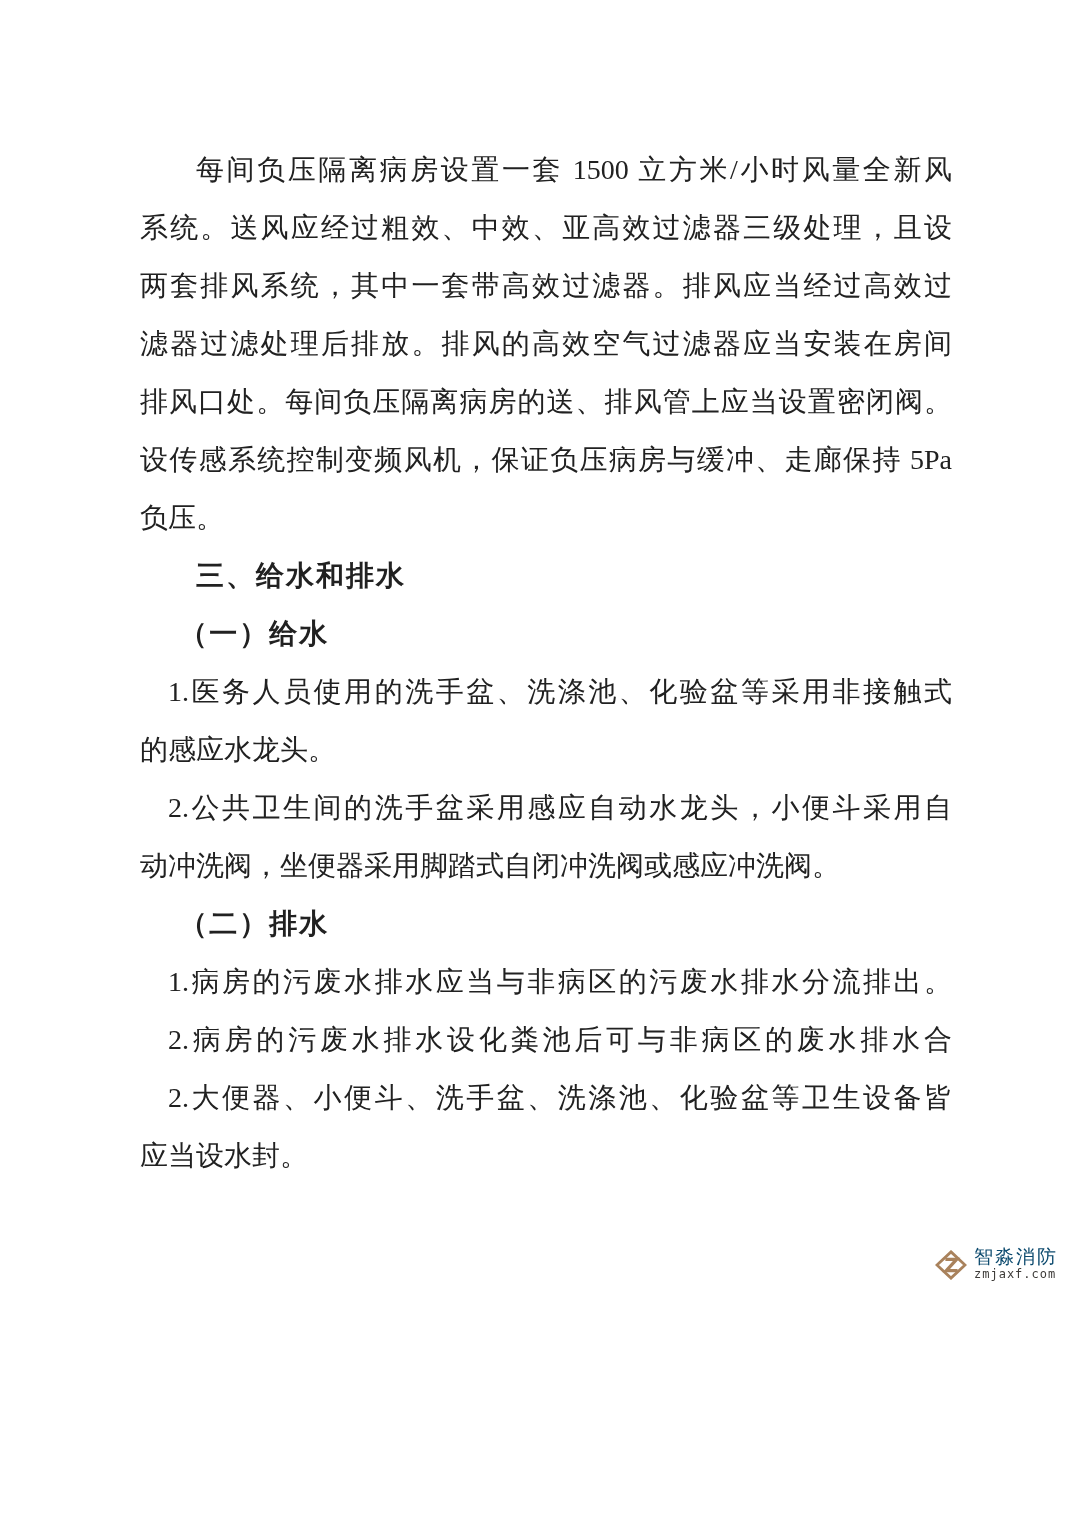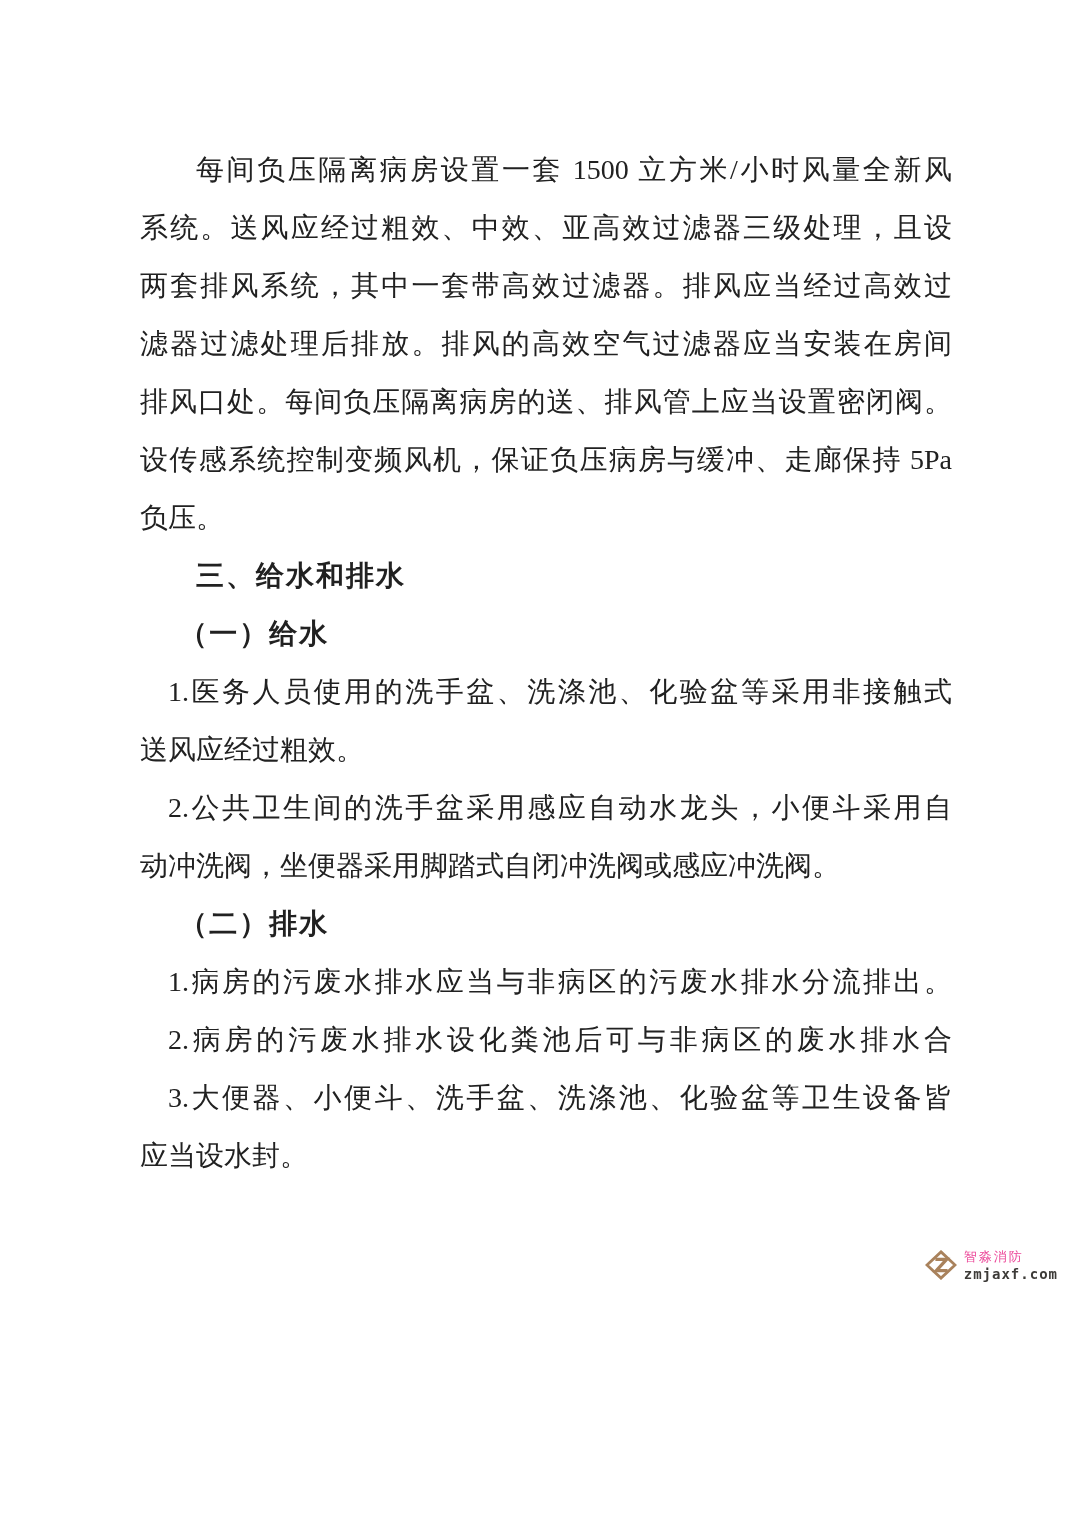--- a/index.html
+++ b/index.html
@@ -65,30 +65,30 @@
     width: 32px;
     height: 30px;
     display: block;
   }
   .wm-text {
     display: flex;
     flex-direction: column;
     align-items: flex-start;
   }
   .wm-brand {
-    font-size: 13px;
+    font-size: 19px;
     line-height: 20px;
-    color: #ec4899;
+    color: #0c4a6e;
     letter-spacing: 2px;
     font-family: "Liberation Sans", "DejaVu Sans", sans-serif;
   }
   .wm-domain {
-    font-size: 14px;
+    font-size: 12px;
     line-height: 15px;
-    font-weight: 700;
+    font-weight: 400;
     color: #3d3b38;
     letter-spacing: 1px;
     font-family: "DejaVu Sans Mono", "Liberation Mono", monospace;
   }
 </style>
 </head>
 <body>
 
 <div class="page">
 
@@ -103,41 +103,41 @@
       <div class="line full">设传感系统控制变频风机，保证负压病房与缓冲、走廊保持 5Pa</div>
       <div class="line">负压。</div>
     </div>
 
     <div class="line heading ind2">三、给水和排水</div>
 
     <div class="line heading indp">（一）给水</div>
 
     <div>
       <div class="line full ind1">1.医务人员使用的洗手盆、洗涤池、化验盆等采用非接触式</div>
-      <div class="line">送风应经过粗效。</div>
+      <div class="line">的感应水龙头。</div>
     </div>
 
     <div>
       <div class="line full ind1">2.公共卫生间的洗手盆采用感应自动水龙头，小便斗采用自</div>
       <div class="line">动冲洗阀，坐便器采用脚踏式自闭冲洗阀或感应冲洗阀。</div>
     </div>
 
 
     <div class="line heading indp">（二）排水</div>
 
     <div>
       <div class="line full ind1">1.病房的污废水排水应当与非病区的污废水排水分流排出。</div>
     </div>
 
     <div>
       <div class="line full ind1">2.病房的污废水排水设化粪池后可与非病区的废水排水合</div>
     </div>
 
     <div>
-      <div class="line full ind1">3.大便器、小便斗、洗手盆、洗涤池、化验盆等卫生设备皆</div>
+      <div class="line full ind1">2.大便器、小便斗、洗手盆、洗涤池、化验盆等卫生设备皆</div>
       <div class="line">应当设水封。</div>
     </div>
 
   </div>
 
   <div class="page-number">11</div>
 
   <div class="watermark">
     <span>
       <svg class="wm-logo" viewBox="0 0 34 32" xmlns="http://www.w3.org/2000/svg">

